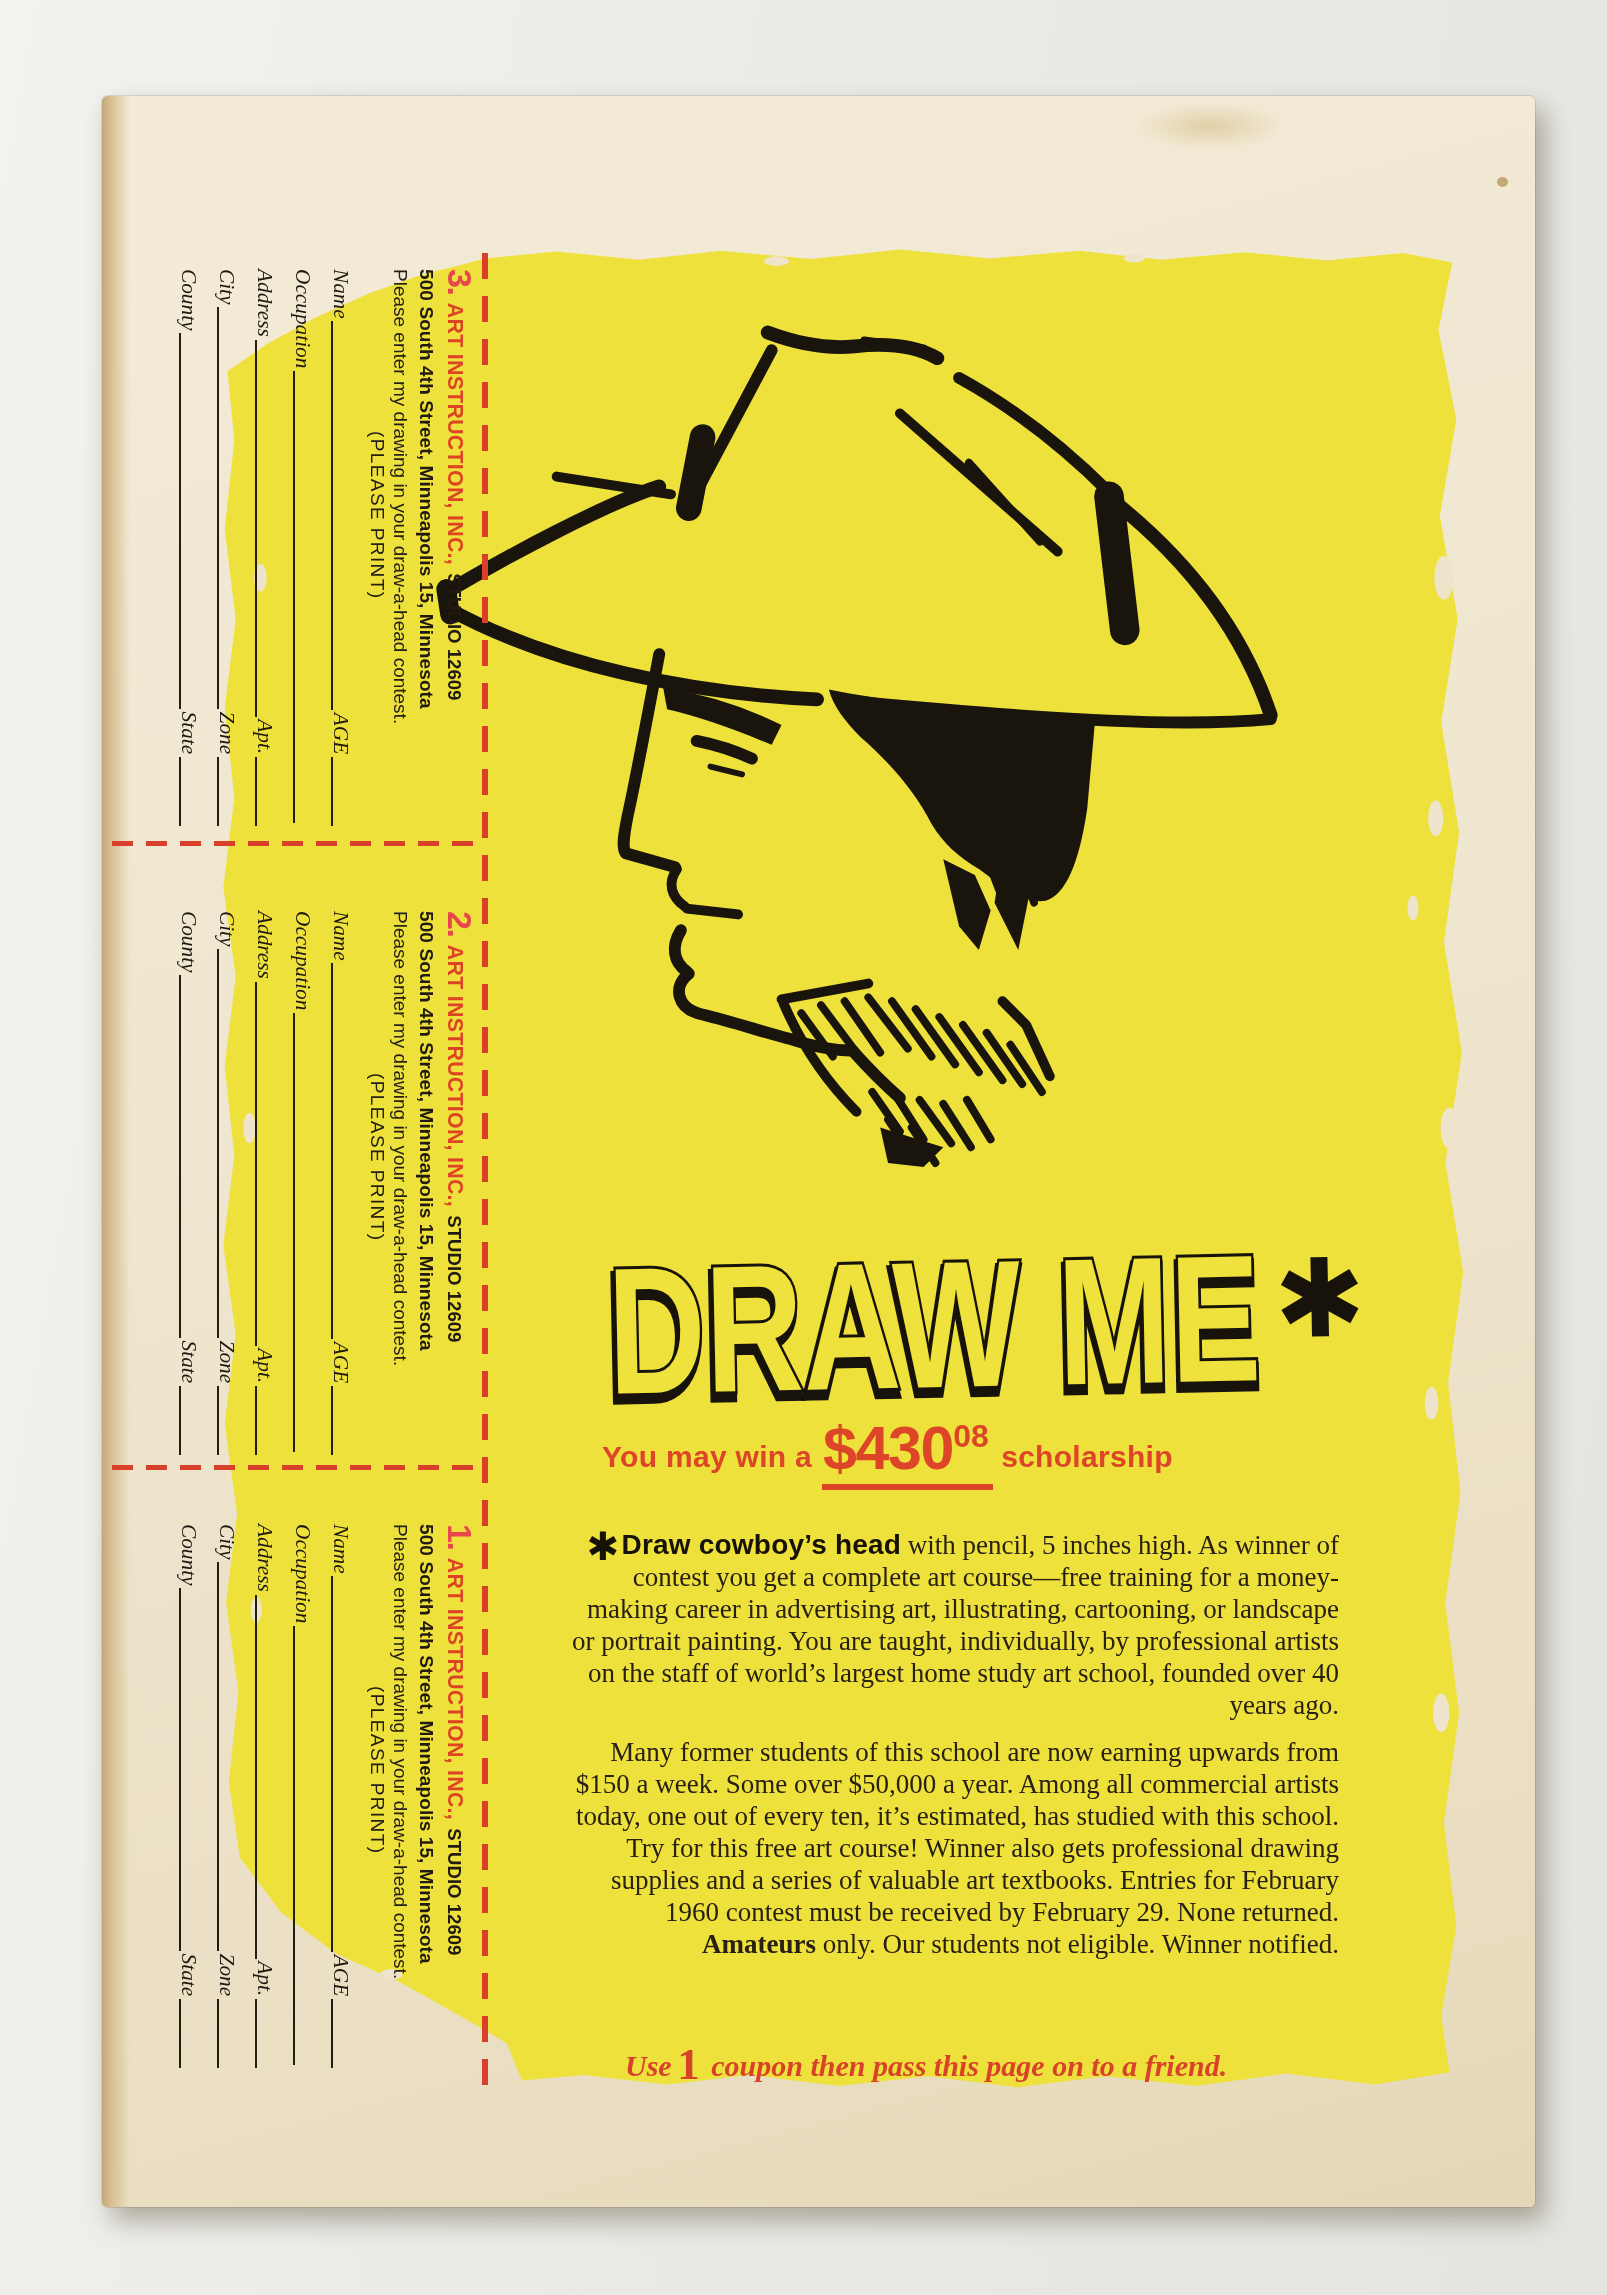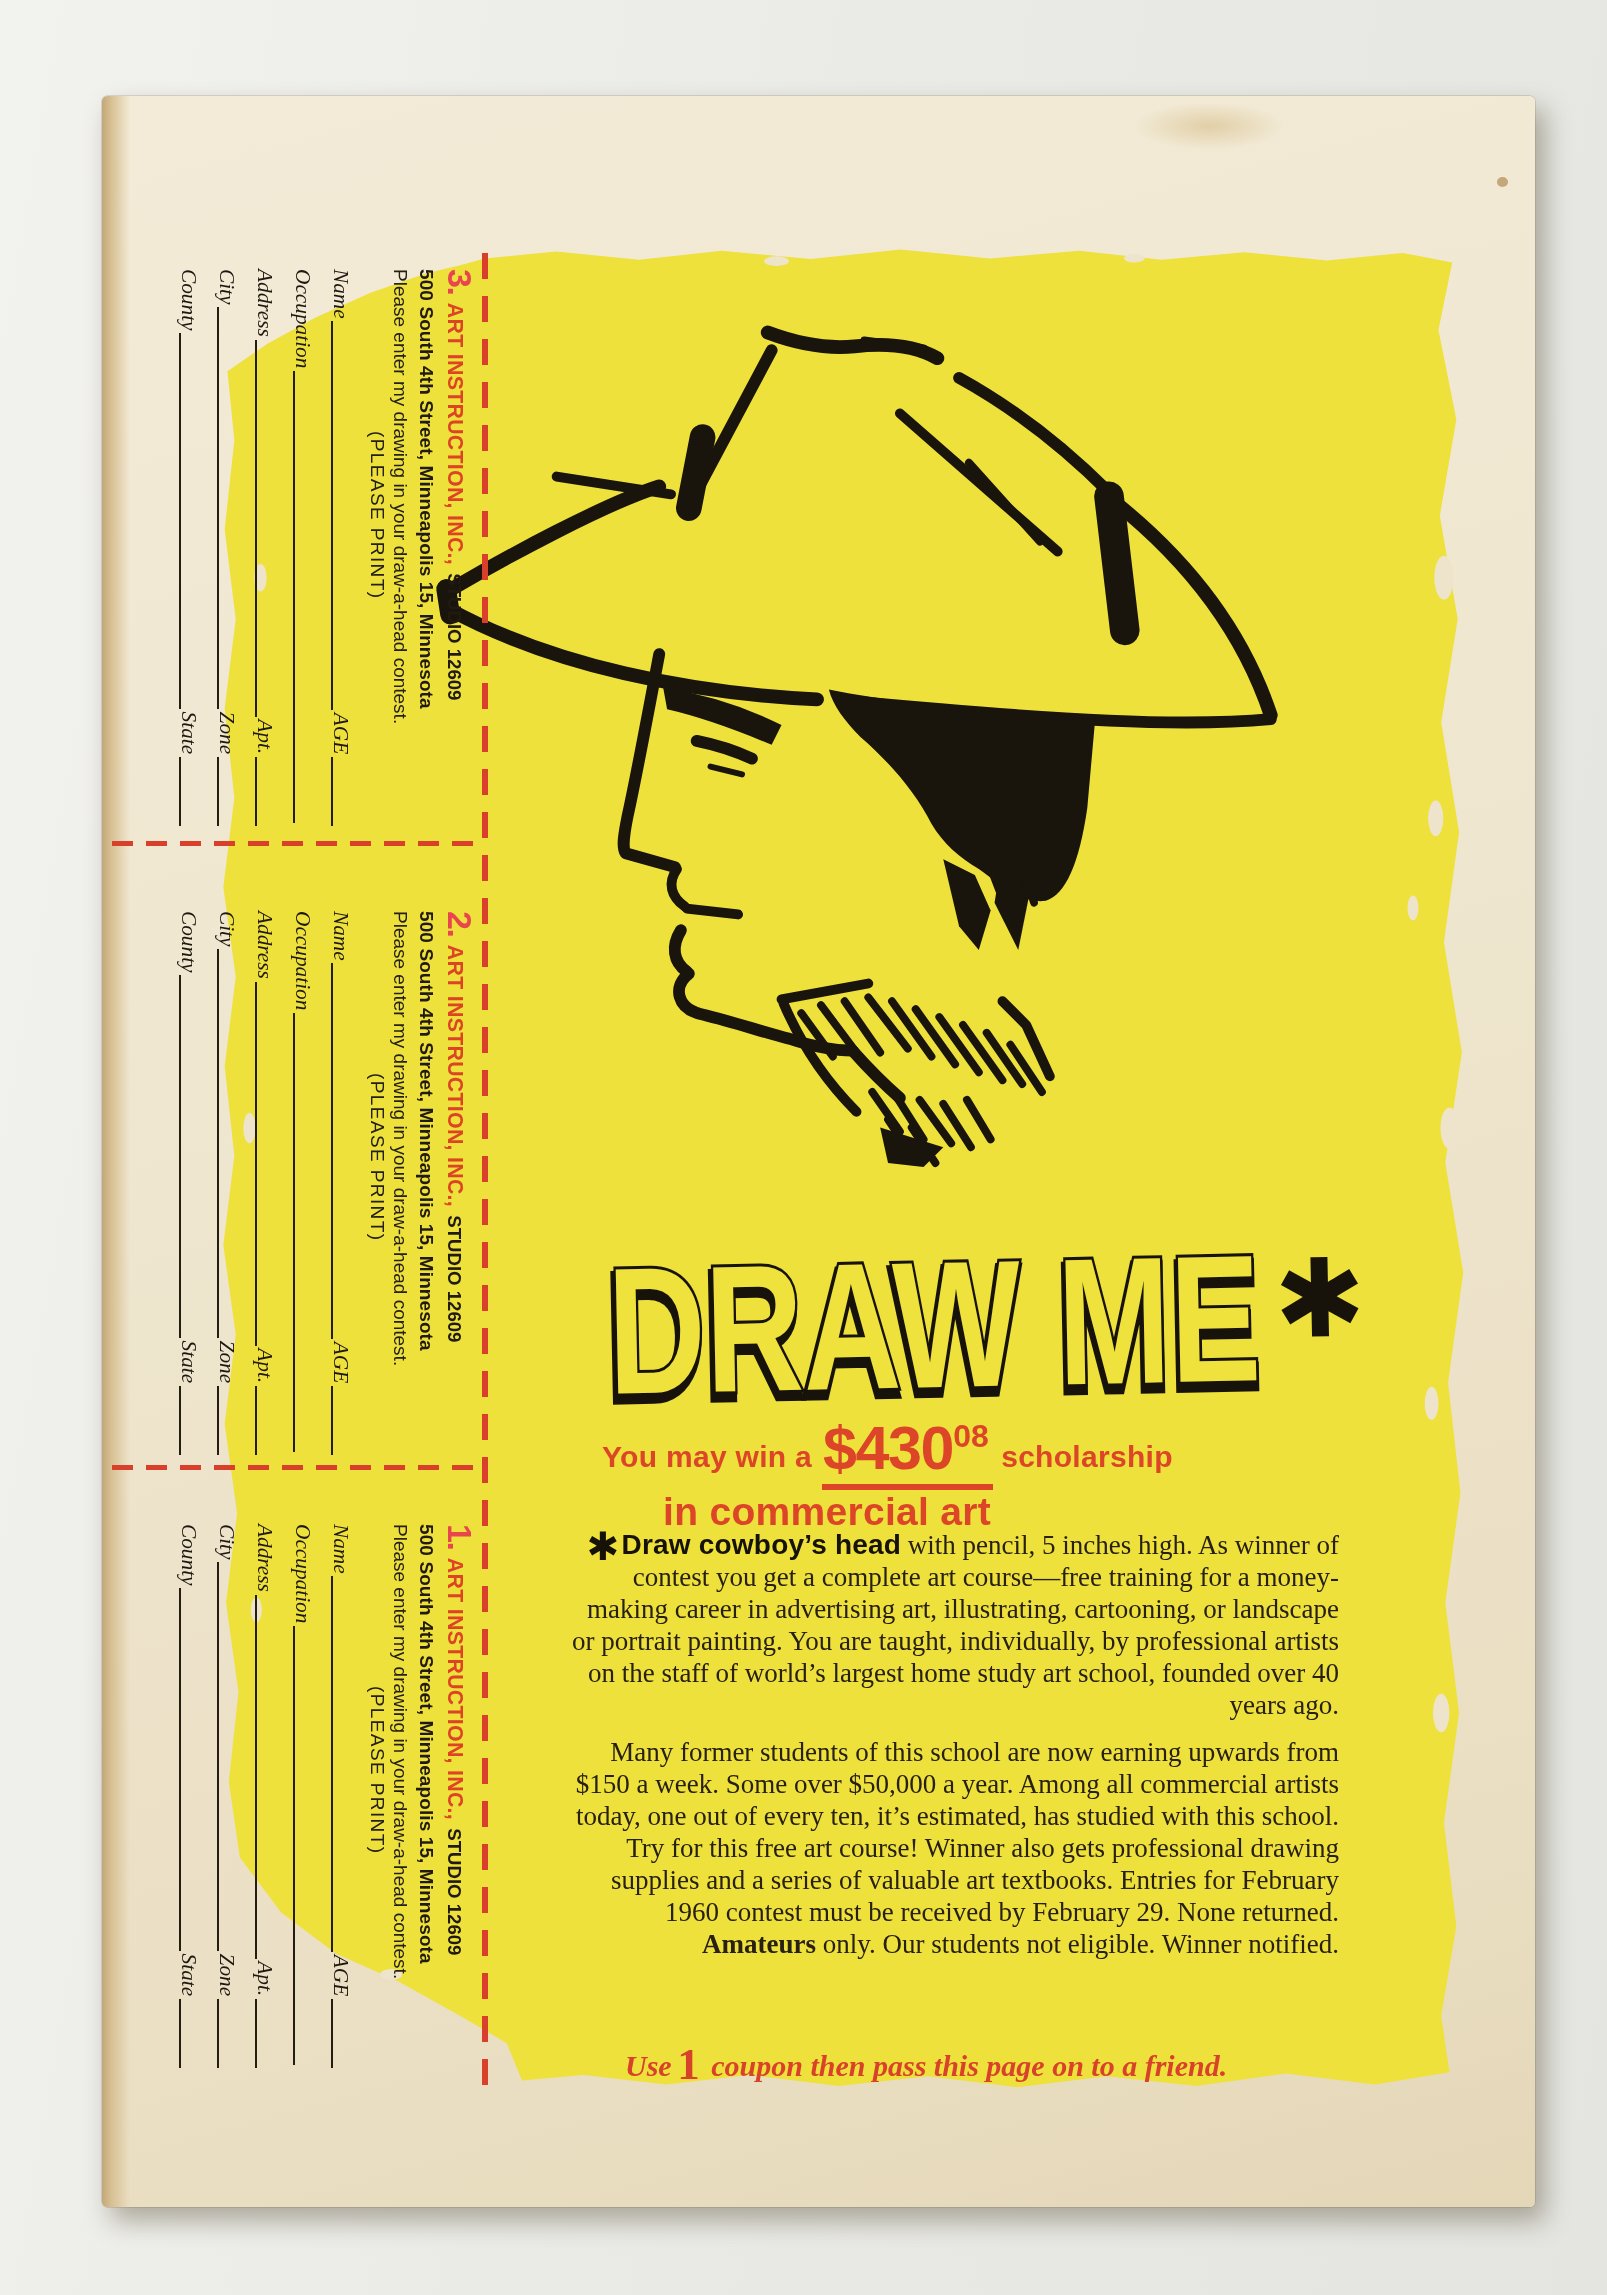--- a/index.html
+++ b/index.html
@@ -323,21 +323,20 @@
       </g>
     </svg>
   </div>
 
   <div class="subhead">
     <div class="sh1">
       <span class="sh-pre">You may win a</span>
       <span class="sh-money"><span>$430</span><span class="sh-cents">08</span></span>
       <span class="sh-post">scholarship</span>
     </div>
-    <div class="sh2">in commercial art</div>
   </div>
 
   <div class="bodytext">
     <p class="p1" style="margin:0">
       <span class="p1ast">✱</span><span class="p1lead">Draw cowboy’s head</span><span> with pencil, 5 inches high. As winner of contest you get a complete art course—free training for a money-making career in advertising art, illustrating, cartooning, or landscape or portrait painting. You are taught, individually, by professional artists on the staff of world’s largest home study art school, founded over 40 years ago.</span>
     </p>
     <p class="p2" style="margin-bottom:0">
       <span>Many former students of this school are now earning upwards from $150 a week. Some over $50,000 a year. Among all commercial artists today, one out of every ten, it’s estimated, has studied with this school. Try for this free art course! Winner also gets professional drawing supplies and a series of valuable art textbooks. Entries for February 1960 contest must be received by February 29. None returned. </span><span class="p2bold">Amateurs</span><span> only. Our students not eligible. Winner notified.</span>
     </p>
   </div>

